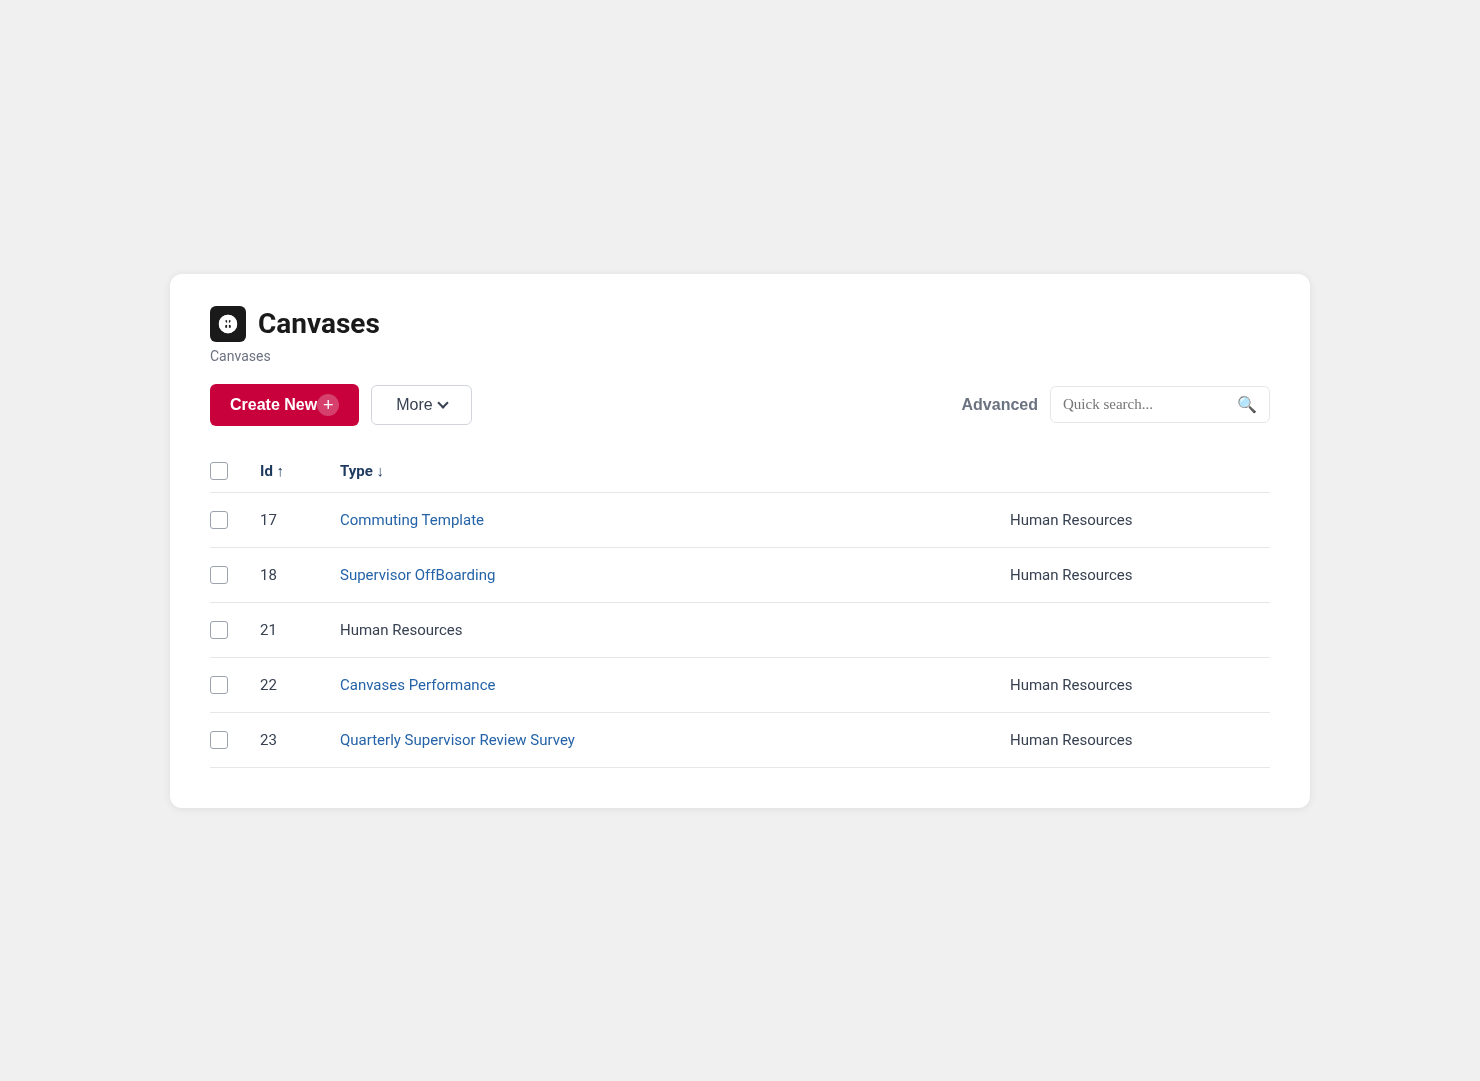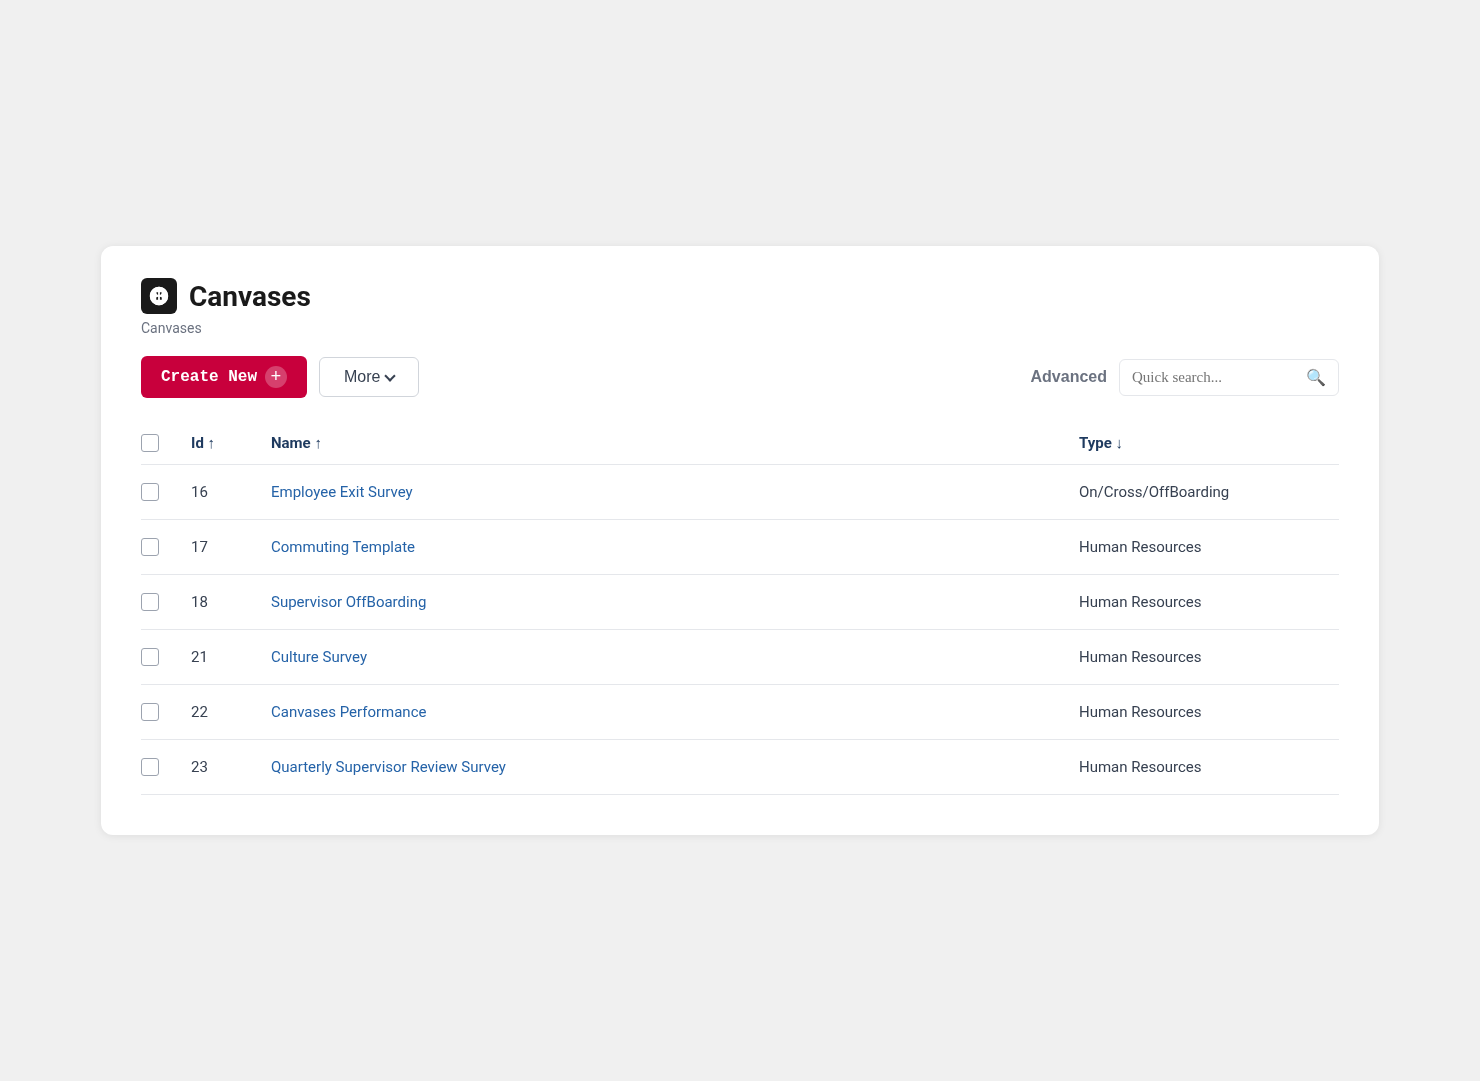--- a/index.html
+++ b/index.html
@@ -16,21 +16,21 @@
       align-items: center;
       min-height: 100vh;
       width: 1480px;
       height: 1081px;
     }
 
     .card {
       background: #ffffff;
       border-radius: 12px;
       box-shadow: 0 1px 8px rgba(0,0,0,0.08);
-      width: 1278px;
+      width: 1140px;
       padding: 32px 40px 40px 40px;
     }
 
     .page-title-row {
       display: flex;
       align-items: center;
       gap: 12px;
       margin-bottom: 6px;
     }
 
@@ -72,22 +72,21 @@
       background: #c8003c;
       color: white;
       border: none;
       border-radius: 6px;
       padding: 10px 20px;
       font-size: 16px;
       font-weight: 600;
       cursor: pointer;
       display: flex;
       align-items: center;
-      gap: 8px;
-      font-family: Liberation Mono, monospace;
+      gap: 0;
     }
 
     .btn-create .plus-icon {
       width: 22px;
       height: 22px;
       background: rgba(255,255,255,0.25);
       border-radius: 50%;
       display: flex;
       align-items: center;
       justify-content: center;
@@ -241,33 +240,24 @@
     </div>
   </div>
 
   <div>
 
     <div class="table-header">
       <div class="cell-checkbox">
         <div class="checkbox"></div>
       </div>
       <div class="table-header-cell">Id ↑</div>
-      <div class="table-header-cell">Name ↑</div>
       <div class="table-header-cell">Type ↓</div>
     </div>
 
     <div id="table-body">
-        <div class="table-row">
-      <div class="cell-checkbox">
-        <div class="checkbox"></div>
-      </div>
-      <div class="cell-id">16</div>
-      <div class="cell-name">Employee Exit Survey</div>
-      <div class="cell-type">On/Cross/OffBoarding</div>
-    </div>
         <div class="table-row">
       <div class="cell-checkbox">
         <div class="checkbox"></div>
       </div>
       <div class="cell-id">17</div>
       <div class="cell-name">Commuting Template</div>
       <div class="cell-type">Human Resources</div>
     </div>
         <div class="table-row">
       <div class="cell-checkbox">
@@ -275,21 +265,20 @@
       </div>
       <div class="cell-id">18</div>
       <div class="cell-name">Supervisor OffBoarding</div>
       <div class="cell-type">Human Resources</div>
     </div>
         <div class="table-row">
       <div class="cell-checkbox">
         <div class="checkbox"></div>
       </div>
       <div class="cell-id">21</div>
-      <div class="cell-name">Culture Survey</div>
       <div class="cell-type">Human Resources</div>
     </div>
         <div class="table-row">
       <div class="cell-checkbox">
         <div class="checkbox"></div>
       </div>
       <div class="cell-id">22</div>
       <div class="cell-name">Canvases Performance</div>
       <div class="cell-type">Human Resources</div>
     </div>

